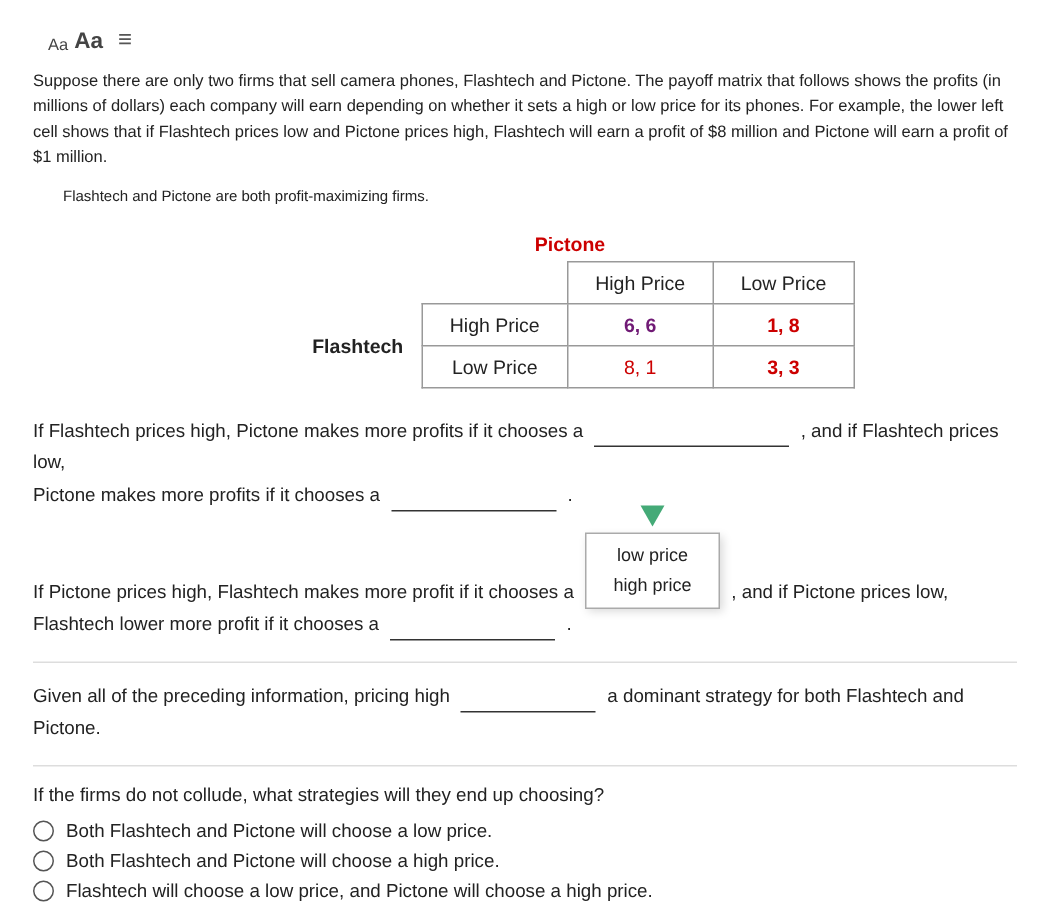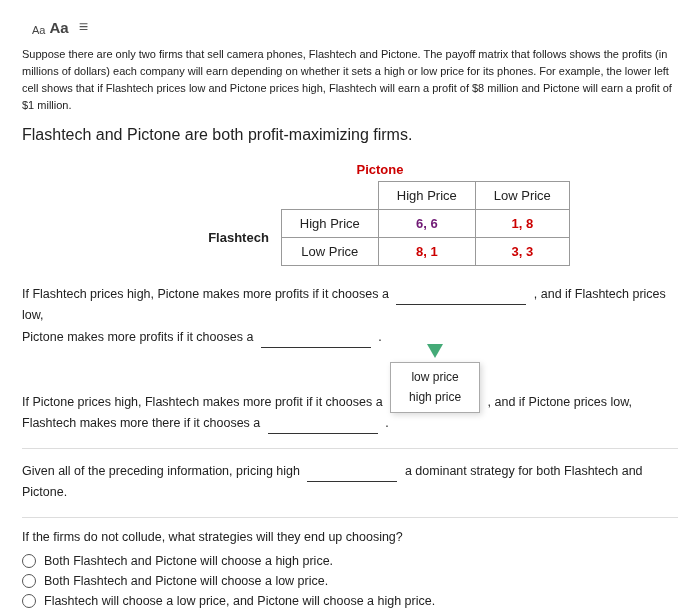--- a/index.html
+++ b/index.html
@@ -39,22 +39,23 @@
       font-size: 16px;
       margin-left: 6px;
       color: #555;
     }
     .intro-text {
       font-size: 11px;
       line-height: 1.55;
       margin-bottom: 12px;
     }
     .profit-max-text {
-      font-size: 16px;
+      font-size: 10px;
       margin-bottom: 18px;
+      margin-left: 20px;
     }
     
     .matrix-container {
       display: flex;
       justify-content: center;
       align-items: center;
       margin-bottom: 18px;
       position: relative;
     }
     .pictone-label {
@@ -206,21 +207,21 @@
       </thead>
       <tbody>
         <tr>
           <td rowspan="2" style="border:none;font-weight:bold;text-align:left;padding-right:12px;vertical-align:middle;">Flashtech</td>
           <td class="row-label-cell">High Price</td>
           <td class="value-cell" style="color:#701a75;font-weight:bold;">6, 6</td>
           <td class="value-cell" style="color:#c00;font-weight:bold;">1, 8</td>
         </tr>
         <tr>
           <td class="row-label-cell">Low Price</td>
-          <td class="value-cell" style="color:#c00;font-weight:bold;">8, 1</td>
+          <td class="value-cell" style="color:#c00;font-weight:normal;">8, 1</td>
           <td class="value-cell" style="color:#c00;font-weight:bold;">3, 3</td>
         </tr>
       </tbody>
     </table>
   </div>
 </div>
 
 <div class="fill-section">
   <span>If Flashtech prices high, Pictone makes more profits if it chooses a</span>
   <span class="blank-line"></span>
@@ -235,44 +236,44 @@
   <span>If Pictone prices high, Flashtech makes more profit if it chooses a</span>
   <span style="display:inline-block;position:relative;vertical-align:bottom;margin:0 4px;">
     <div class="dropdown-arrow"></div>
     <div class="dropdown-box">
       <div>low price</div>
       <div>high price</div>
     </div>
   </span>
   <span>, and if Pictone prices low,</span>
   <br>
-  <span>Flashtech makes more there if it chooses a</span>
+  <span>Flashtech lower more profit if it chooses a</span>
   <span class="blank-line blank-short"></span>
   <span>.</span>
 </div>
 
 <hr class="section-divider">
 
 <div class="fill-section">
   <span>Given all of the preceding information, pricing high</span>
   <span class="dominant-fill"></span>
   <span>a dominant strategy for both Flashtech and Pictone.</span>
 </div>
 
 <hr class="section-divider">
 
 <p class="if-firms-text">If the firms do not collude, what strategies will they end up choosing?</p>
 
 <div class="radio-section">
   <div class="radio-option">
     <span class="radio-circle"></span>
-    <span>Both Flashtech and Pictone will choose a high price.</span>
+    <span>Both Flashtech and Pictone will choose a low price.</span>
   </div>
   <div class="radio-option">
     <span class="radio-circle"></span>
-    <span>Both Flashtech and Pictone will choose a low price.</span>
+    <span>Both Flashtech and Pictone will choose a high price.</span>
   </div>
   <div class="radio-option">
     <span class="radio-circle"></span>
     <span>Flashtech will choose a low price, and Pictone will choose a high price.</span>
   </div>
 
 </div>
 
 </body></html>

